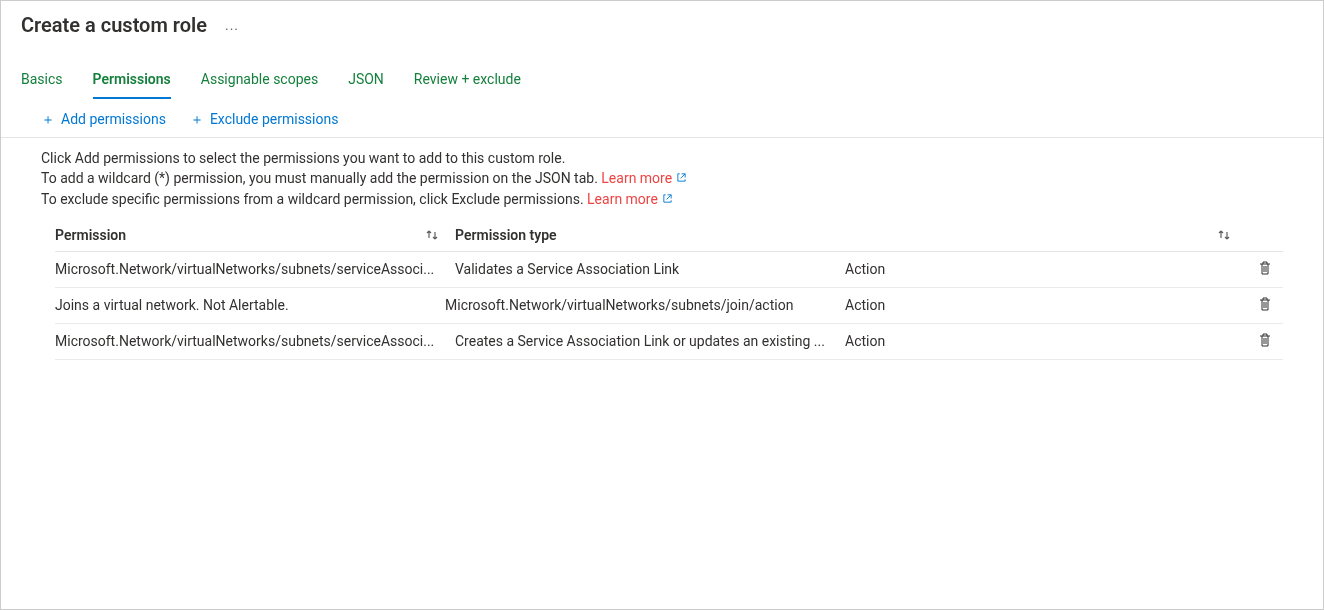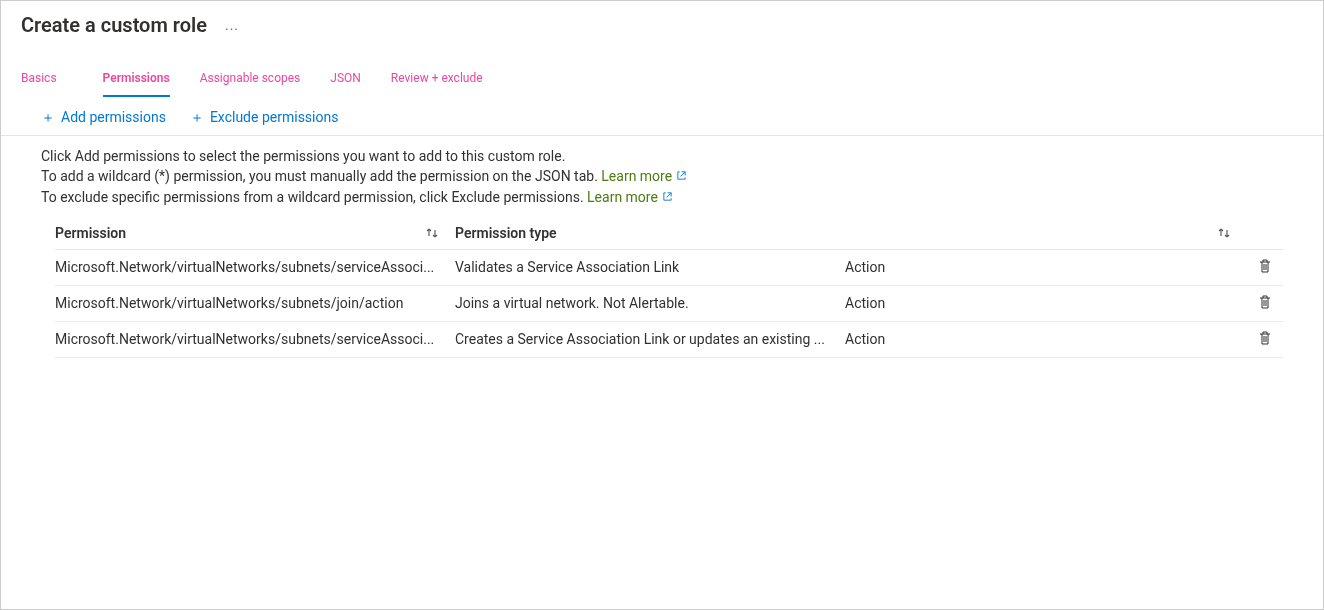--- a/index.html
+++ b/index.html
@@ -9,28 +9,28 @@
     font-size: 14px;
     color: #323130;
     background: #ffffff;
     width: 1324px; height: 610px;
   }
   .frame { width: 1324px; height: 610px; border: 1px solid #cccccc; position: relative; background:#fff; }
   .header { padding: 12px 20px 0 20px; display: flex; align-items: center; gap: 18px; }
   .title { font-size: 20px; font-weight: 600; color: #323130; }
   .more-dots { color:#605e5c; font-size:14px; letter-spacing:1px; cursor:pointer; }
   .tabs { display:flex; gap:30px; padding: 34px 20px 0 20px; border-bottom:none; }
-  .tab { color:#ec4899; padding: 0 0 10px 0; cursor:pointer; font-size:12px; }
-  .tab.active { font-weight:600; border-bottom: 2px solid #0078d4; margin-left: 16px; }
+  .tab { color:#15803d; padding: 0 0 10px 0; cursor:pointer; font-size:14px; }
+  .tab.active { font-weight:600; border-bottom: 2px solid #0078d4; }
   .toolbar { border-bottom:1px solid #e5e5e5; padding: 12px 20px 10px 40px; display:flex; gap:24px; }
   .tool-btn { color:#0078d4; cursor:pointer; display:flex; align-items:center; gap:6px; }
   .plus { font-size:14px; line-height:1; }
   .helptext { padding: 10px 20px 10px 40px; }
   .helptext div { line-height:1.45; color:#323130; }
-  .link { color:#4d7c0f; cursor:pointer; display:inline-flex; align-items:center; gap:4px; }
+  .link { color:#ef4444; cursor:pointer; display:inline-flex; align-items:center; gap:4px; }
   .ext-icon svg { width:11px; height:11px; }
   .table-wrap { padding: 0 40px 0 54px; }
   .thead { display:flex; align-items:center; border-bottom:1px solid #e5e5e5; padding: 8px 0 8px 0; font-weight:600; color:#323130; }
   .col-perm { width: 400px; display:flex; align-items:center; gap:8px; }
   .col-desc { width: 390px; display:flex; align-items:center; gap:8px; }
   .col-type { flex:1; display:flex; align-items:center; gap:8px; }
   .sort-icon { color:#605e5c; cursor:pointer; font-size:12px; display:inline-flex; align-items:center; margin-left:auto; padding-right:16px;}
   .trow { display:flex; align-items:center; border-bottom:1px solid #eaeaea; padding: 8px 0; }
   .cell { white-space:nowrap; overflow:hidden; text-overflow:ellipsis; padding-right:16px; }
   .cell-perm { width:400px; }
@@ -130,22 +130,22 @@
       <span class="trash">
         <svg viewBox="0 0 16 16" stroke="#323130" fill="none" stroke-width="1">
               <path d="M3 4h10M6 4V2h4v2M5 4v10h6V4"></path>
               <path d="M7 6v6M9 6v6"></path>
             </svg>
       </span>
     </div>
   </div>
 
   <div class="trow">
+    <div class="cell cell-desc">Joins a virtual network. Not Alertable.</div>
     <div class="cell cell-perm">Microsoft.Network/virtualNetworks/subnets/join/action</div>
-    <div class="cell cell-desc">Joins a virtual network. Not Alertable.</div>
     <div class="cell cell-type">Action</div>
     <div class="cell-act">
       <span class="trash">
         <svg viewBox="0 0 16 16" stroke="#323130" fill="none" stroke-width="1">
               <path d="M3 4h10M6 4V2h4v2M5 4v10h6V4"></path>
               <path d="M7 6v6M9 6v6"></path>
             </svg>
       </span>
     </div>
   </div>

